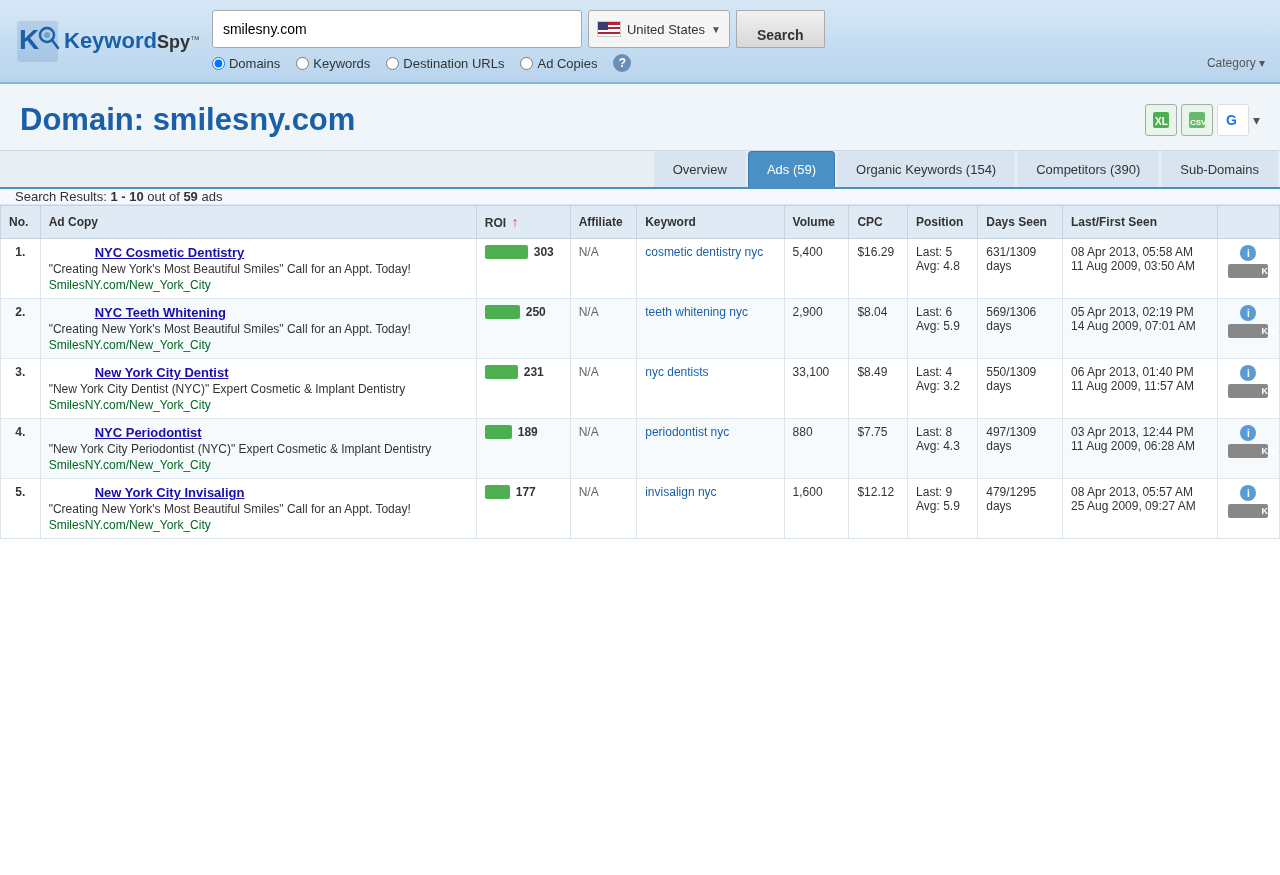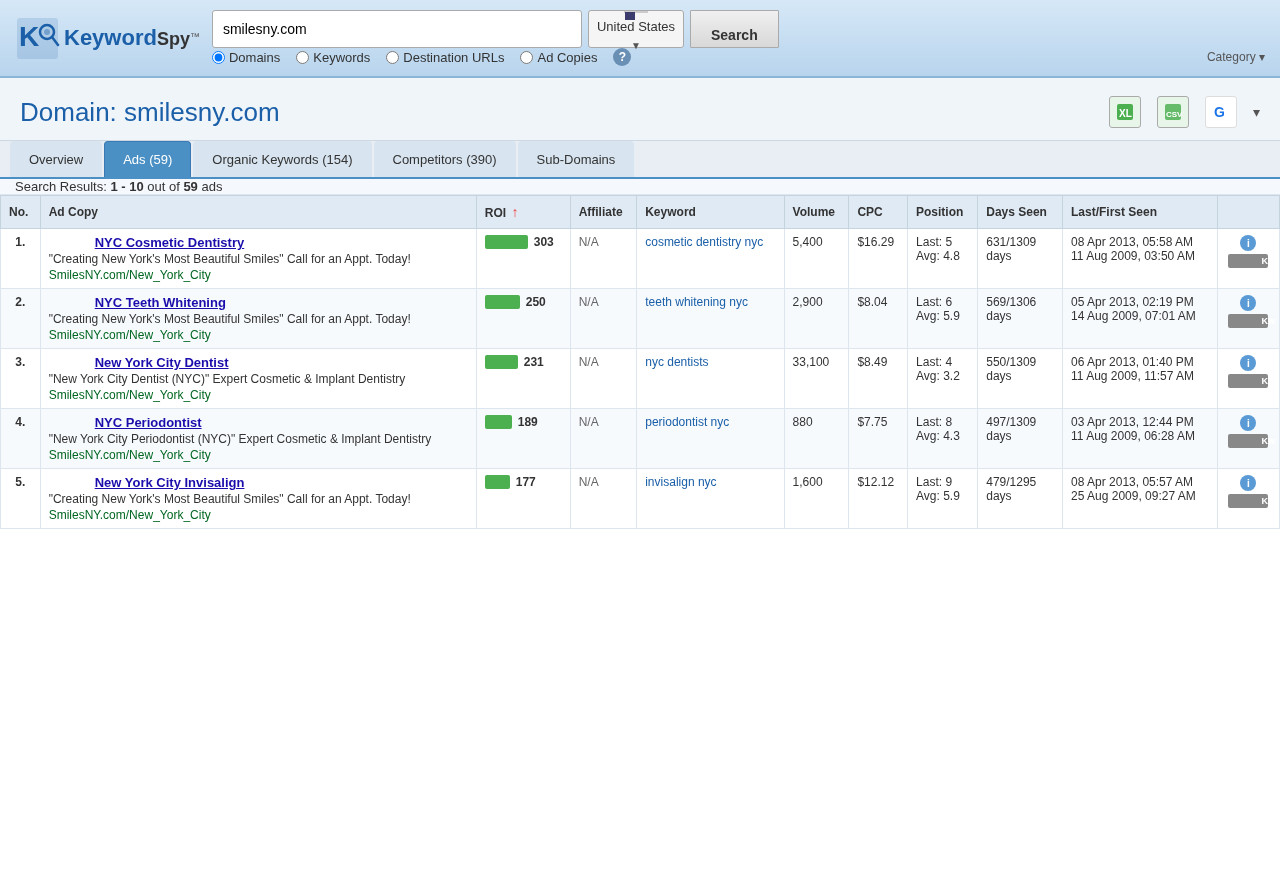--- a/index.html
+++ b/index.html
@@ -45,21 +45,20 @@
     .country-select {
       display: flex;
       align-items: center;
       border: 1px solid #aaa;
       border-radius: 3px;
       background: #f5f5f5;
       height: 38px;
       padding: 0 8px;
       gap: 6px;
       cursor: pointer;
-      flex-direction: column;
     }
     .flag-icon {
       width: 24px;
       height: 16px;
       background: linear-gradient(to bottom, #B22234 0%, #B22234 23%, #fff 23%, #fff 38%, #B22234 38%, #B22234 53%, #fff 53%, #fff 69%, #B22234 69%, #B22234 84%, #fff 84%, #fff 100%);
       border: 1px solid #ccc;
       position: relative;
     }
     .flag-icon::before {
       content: '';
@@ -78,20 +77,21 @@
       border-radius: 1px;
       font-size: 14px;
       font-weight: bold;
       cursor: pointer;
       color: #333;
     }
     .radio-row {
       display: flex;
       align-items: center;
       gap: 16px;
+      margin-top: 6px;
       font-size: 13px;
     }
     .radio-item {
       display: flex;
       align-items: center;
       gap: 4px;
       cursor: pointer;
     }
     .help-icon {
       width: 18px;
@@ -121,29 +121,29 @@
     
     .domain-header {
       background: #f0f5fa;
       padding: 18px 20px 12px;
       display: flex;
       align-items: center;
       justify-content: space-between;
       border-bottom: 1px solid #cdd8e3;
     }
     .domain-title {
-      font-size: 26px;
-      font-weight: normal;
+      font-size: 31px;
+      font-weight: bold;
       color: #333;
     }
     .domain-title span { color: #1a5fa8; }
     .export-icons {
       display: flex;
       align-items: center;
-      gap: 16px;
+      gap: 4px;
     }
     .export-btn {
       width: 32px;
       height: 32px;
       border: 1px solid #aaa;
       border-radius: 3px;
       display: flex;
       align-items: center;
       justify-content: center;
       cursor: pointer;
@@ -153,20 +153,21 @@
     .export-excel { background: #e8f5e9; color: #2e7d32; }
     .export-csv { background: #e8f5e9; color: #2e7d32; }
     .export-g { background: #fff; color: #1a73e8; border-color: #ddd; }
 
     
     .tabs {
       display: flex;
       background: #e8eef4;
       border-bottom: 2px solid #4a90c4;
       padding: 0 0 0 10px;
+      justify-content: flex-end;
     }
     .tab {
       padding: 10px 18px;
       cursor: pointer;
       font-size: 13px;
       border: 1px solid transparent;
       border-bottom: none;
       margin-right: 2px;
       background: #d8e4ef;
       color: #333;

